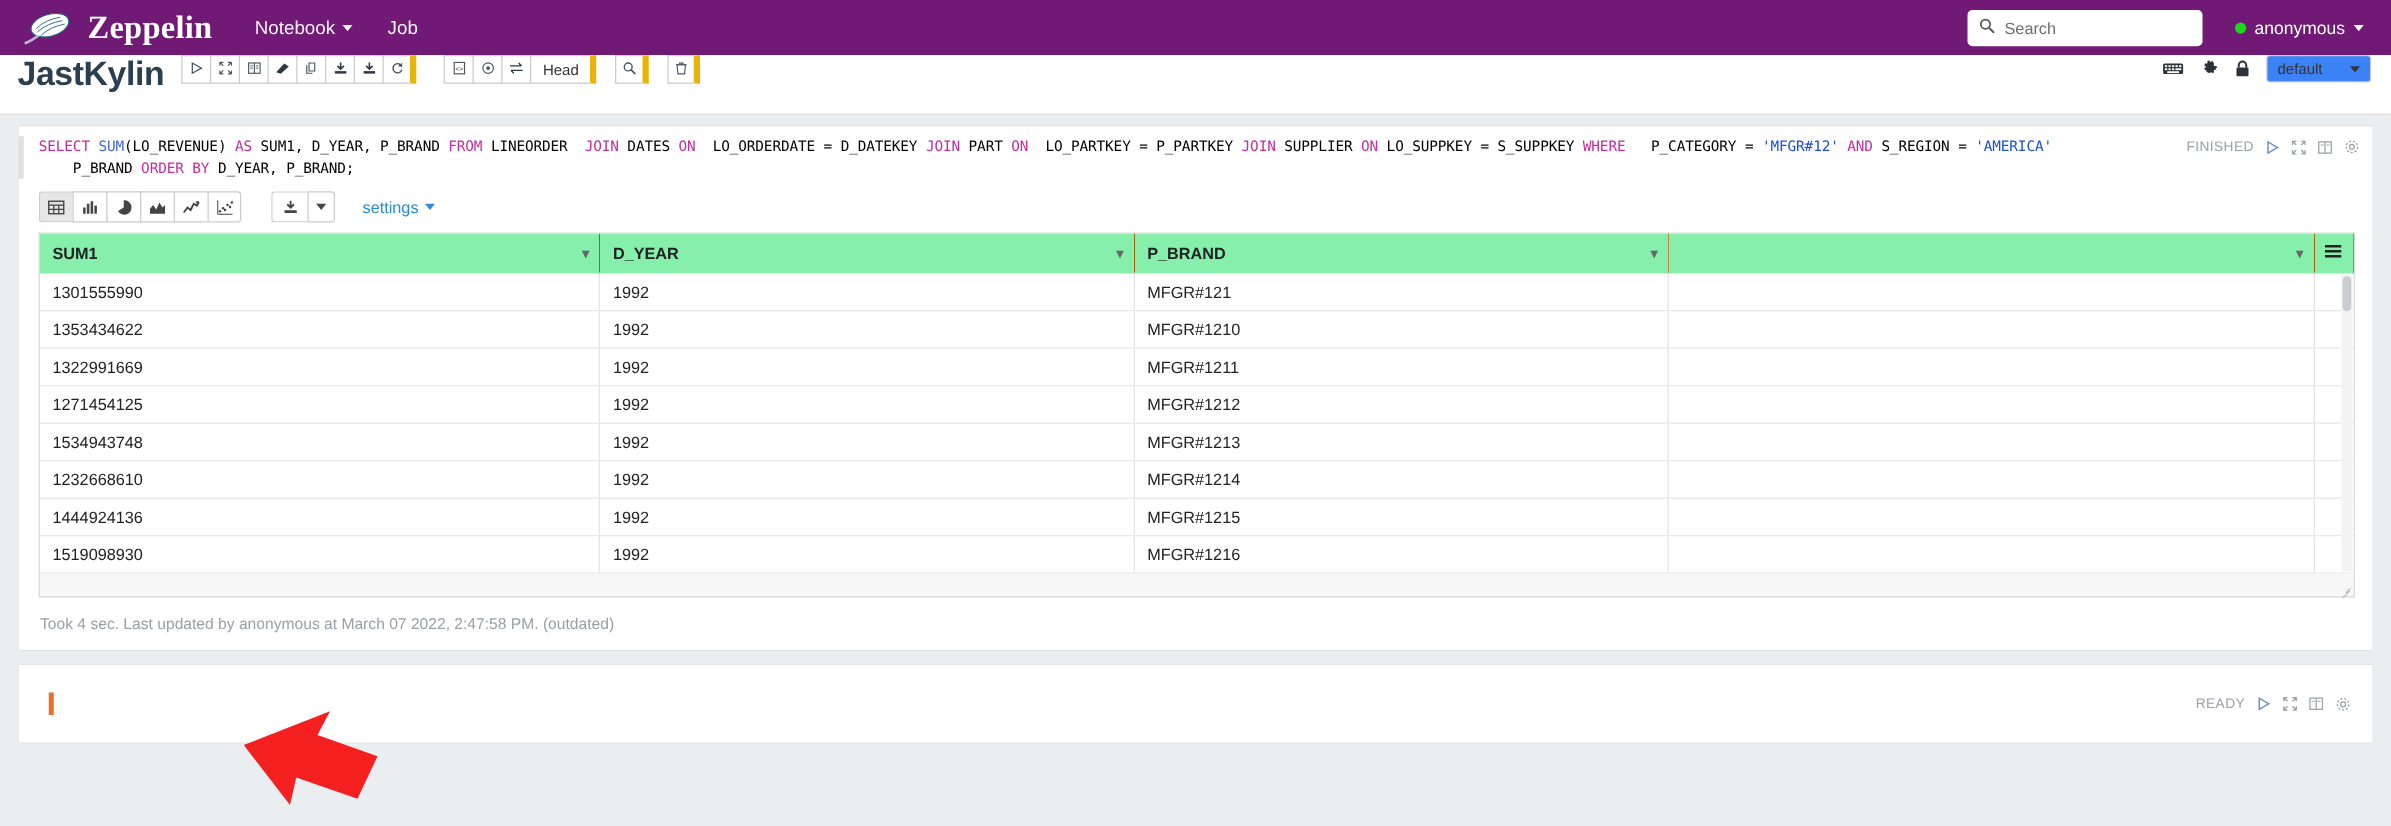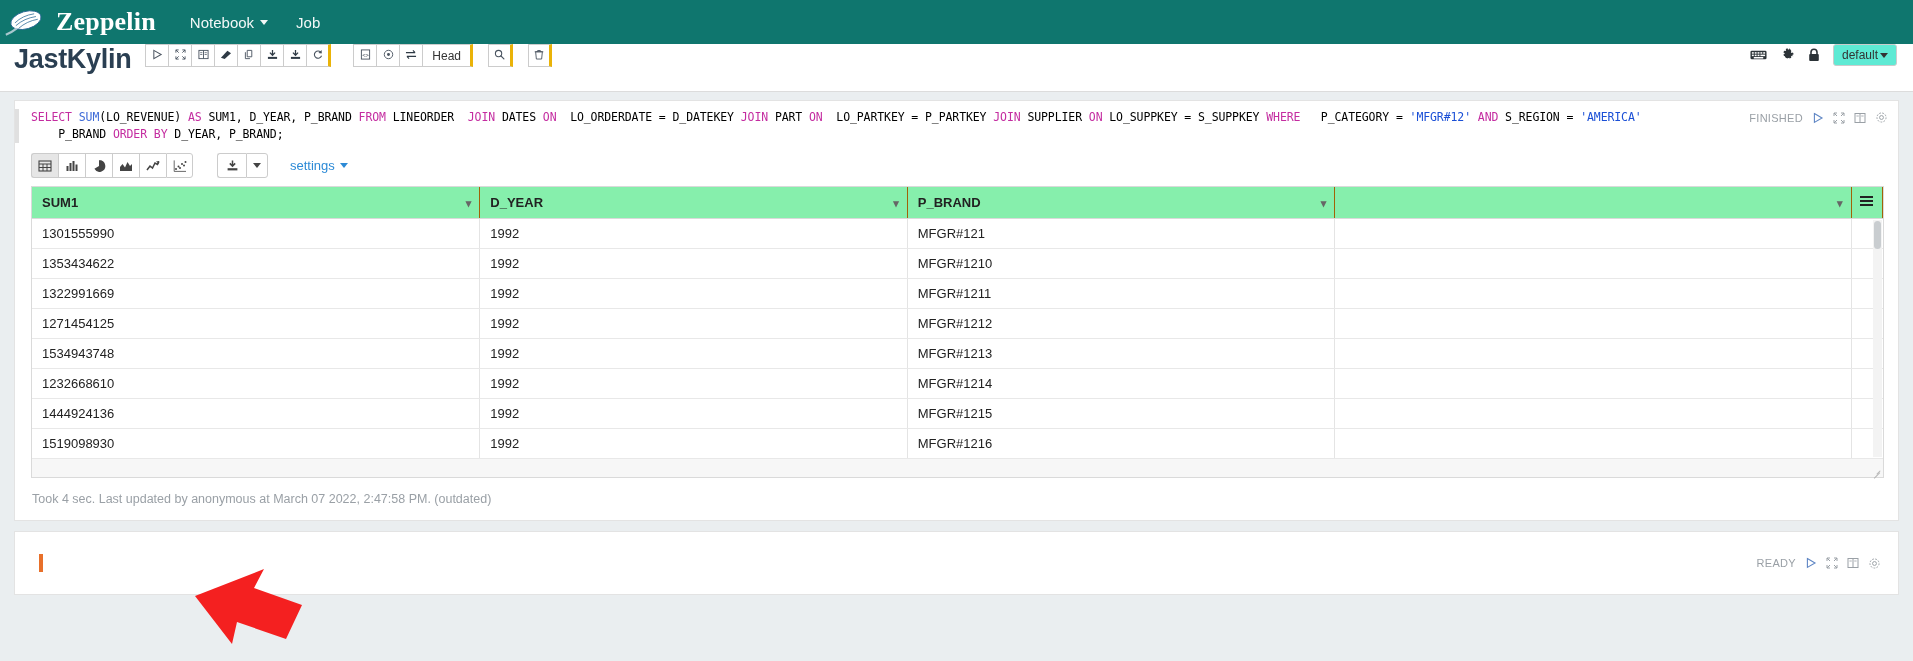--- a/index.html
+++ b/index.html
@@ -10,24 +10,24 @@
     background: #eaeef0;
     font-family: "Liberation Sans", sans-serif;
     font-size: 13px;
     color: #333;
     overflow: hidden;
   }
 
   
   .navbar {
     height: 44px;
-    background: #0f766e;
-    display: flex;
-    align-items: center;
-    padding: 0 22px 0 4px;
+    background: #701a75;
+    display: flex;
+    align-items: center;
+    padding: 0 22px 0 18px;
     position: relative;
   }
   .brand {
     display: flex;
     align-items: center;
     gap: 10px;
     margin-right: 34px;
   }
   .zep-logo { width: 42px; height: 30px; display:block; }
   .brand-text {
@@ -121,41 +121,41 @@
     background: #fff;
     height: 23px;
     min-width: 23px;
     padding: 0 5px;
     display: flex;
     align-items: center;
     justify-content: center;
     cursor: pointer;
     color: #4a5460;
   }
-  .btn-group .tbtn:last-child { border-right: 3px solid #eab308; }
+  .btn-group .tbtn:last-child { border-right: 5px solid #eab308; }
   .btn-group .tbtn.txt { font-size: 12px; color: #333; padding: 0 9px; }
   .tb-gap { width: 22px; }
   .tb-gap-sm { width: 15px; }
   .nb-header-right {
     margin-left: auto;
     display: flex;
     align-items: center;
     gap: 13px;
   }
   .icon-plain { color: #2c3338; cursor: pointer; display:flex; align-items:center; }
   .default-sel {
     border: 1px solid #ccc;
     border-radius: 3px;
-    background: #5eead4;
+    background: #3b82f6;
     font-size: 12px;
     padding: 3px 8px;
     color: #333;
     display: flex;
     align-items: center;
-    gap: 2px;
+    gap: 22px;
     cursor: pointer;
   }
 
   
   .page-body { padding: 8px 14px 0 14px; }
   .paragraph {
     background: #fff;
     border: 1px solid #e3e3e3;
     margin-bottom: 10px;
     position: relative;
@@ -396,20 +396,36 @@
     <span class="brand-text">Zeppelin</span>
   </div>
   <div class="nav-links">
     <a class="nav-link">
       <span>Notebook</span>
       <span class="caret"></span>
     </a>
     <a class="nav-link">
       <span>Job</span>
     </a>
+  </div>
+  <div class="nav-right">
+    <div class="search-box">
+      <span>
+        <svg width="13" height="13" viewBox="0 0 16 16">
+            <circle cx="6.6" cy="6.6" r="4.6" fill="none" stroke="#555" stroke-width="1.7"></circle>
+            <line x1="10" y1="10" x2="14.5" y2="14.5" stroke="#555" stroke-width="1.9" stroke-linecap="round"></line>
+          </svg>
+      </span>
+      <input type="text" placeholder="Search" style="">
+    </div>
+    <div class="user-menu">
+      <span class="status-dot"></span>
+      <span>anonymous</span>
+      <span class="caret"></span>
+    </div>
   </div>
 </div>
 
 <div class="nb-header">
   <div class="nb-title">JastKylin</div>
 
   <div class="btn-group">
     <div class="tbtn">
       <span><svg width="11" height="11" viewBox="0 0 12 12">
             <polygon points="2,1.5 10,6 2,10.5" fill="none" stroke="#4a5460" stroke-width="1.1"></polygon>

